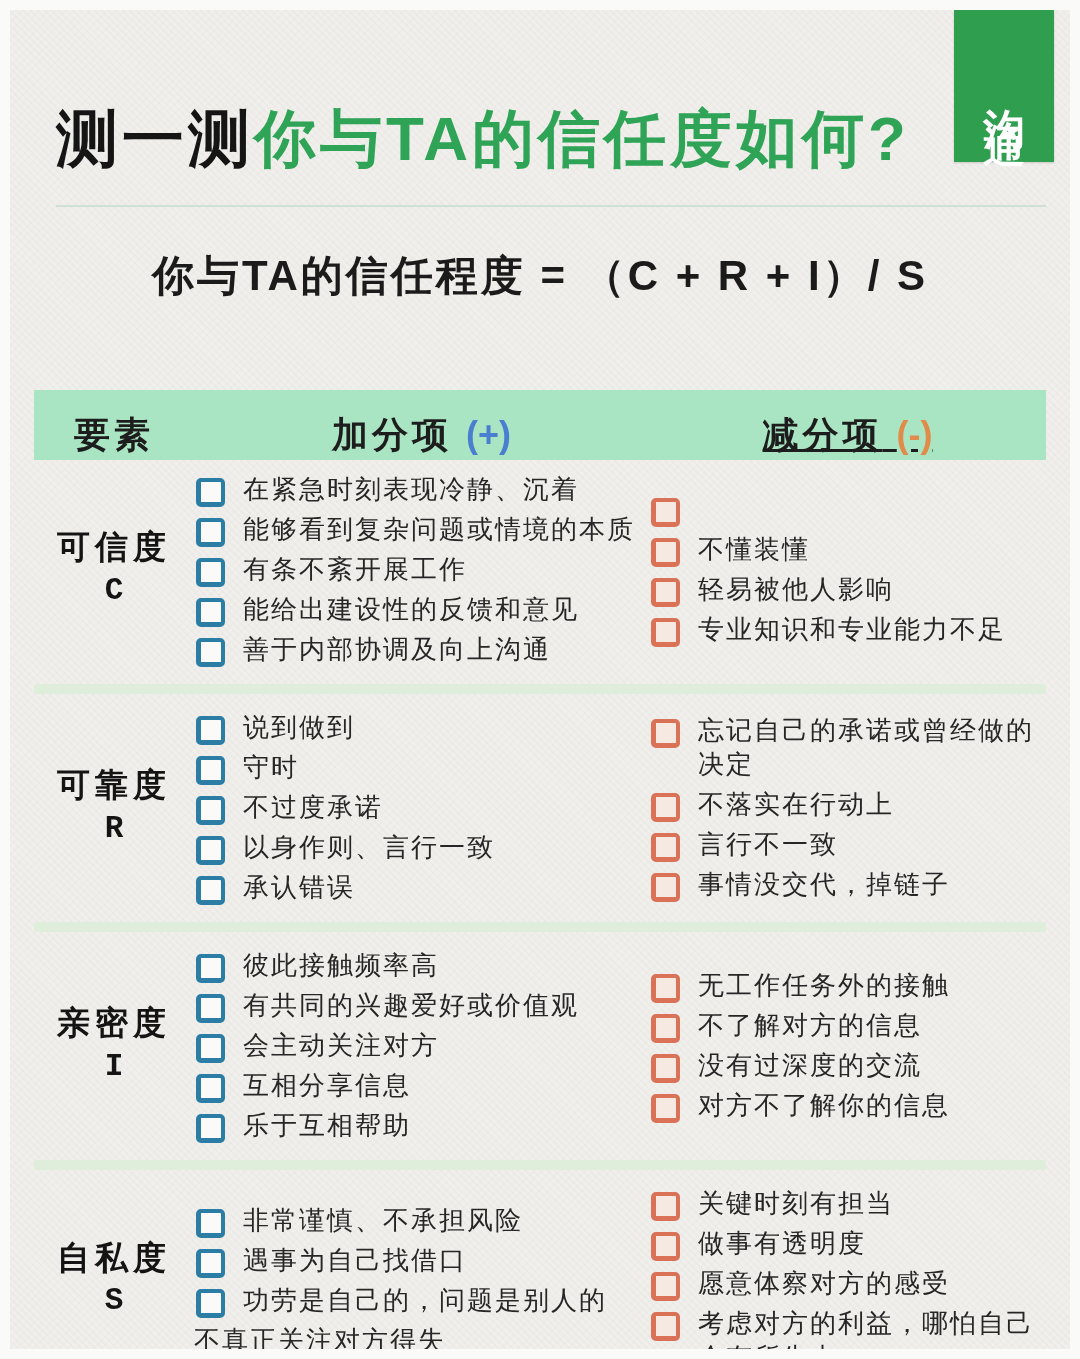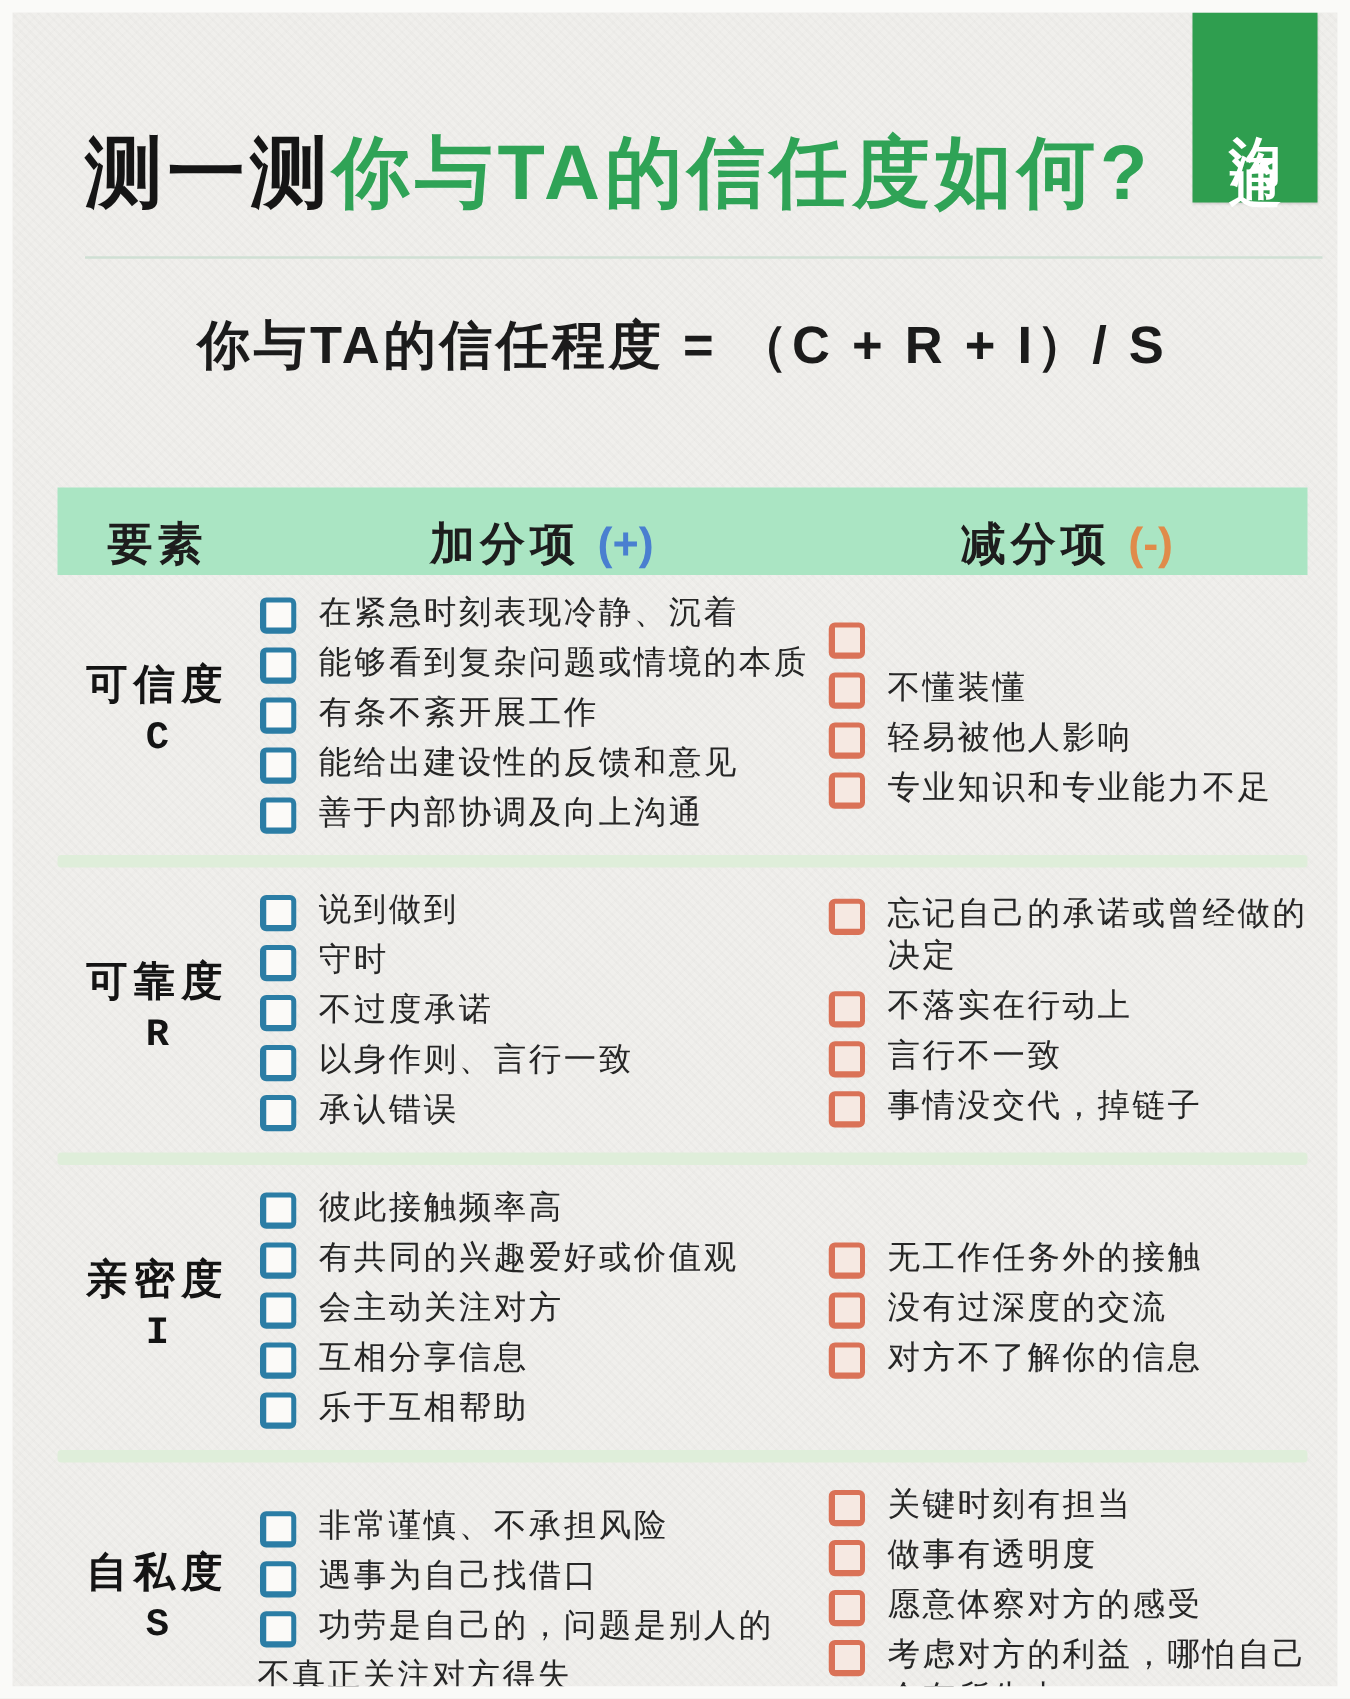--- a/index.html
+++ b/index.html
@@ -11,21 +11,20 @@
   .page{
     position:relative;
     width:1080px;height:1359px;
     box-sizing:border-box;
     border:10px solid #fafaf8;
     background-color:#f0efec;
     background-image:
       repeating-linear-gradient(45deg, rgba(0,0,0,0.015) 0 2px, transparent 2px 5px),
       repeating-linear-gradient(-45deg, rgba(60,60,55,0.012) 0 2px, transparent 2px 6px);
     overflow:hidden;
-    padding-left:12px;
   }
   
   .corner-tag{
     position:absolute;top:0;right:16px;
     width:100px;height:152px;
     background:#2f9e4f;
     display:flex;align-items:center;justify-content:center;
     z-index:5;
     box-shadow:0 1px 2px rgba(0,0,0,0.15);
   }
@@ -61,21 +60,21 @@
   .trust-table{margin:86px 10px 0 10px;}
   .table-header{
     display:flex;align-items:flex-end;
     margin:0 14px;
     height:70px;
     background:#aae5c3;
   }
   .th{font-size:36px;font-weight:800;color:#1d1d1d;letter-spacing:4px;text-align:center;}
   .th-factor{width:160px;}
   .th-plus{width:455px;}
-  .th-minus{flex:1;}
+  .th-minus{flex:1;text-decoration:underline;}
   .sign-plus{color:#4a7fd0;font-weight:bold;letter-spacing:0;}
   .sign-minus{color:#e08b4a;font-weight:bold;letter-spacing:0;}
   
   .row{
     display:flex;align-items:center;
     padding:10px 14px;
     min-height:178px;
   }
   .row-label{
     width:160px;flex-shrink:0;
@@ -250,20 +249,24 @@
               <span class="item-text">乐于互相帮助</span>
             </div>
           </div>
     <div class="col col-minus">
             <div class="item">
               <span class="checkbox cb-red"></span>
               <span class="item-text">无工作任务外的接触</span>
             </div>
             <div class="item">
               <span class="checkbox cb-red"></span>
+              <span class="item-text">不了解对方的信息</span>
+            </div>
+            <div class="item">
+              <span class="checkbox cb-red"></span>
               <span class="item-text">没有过深度的交流</span>
             </div>
             <div class="item">
               <span class="checkbox cb-red"></span>
               <span class="item-text">对方不了解你的信息</span>
             </div>
           </div>
   </div>
 <div class="row-divider"></div>
   <div class="row">

